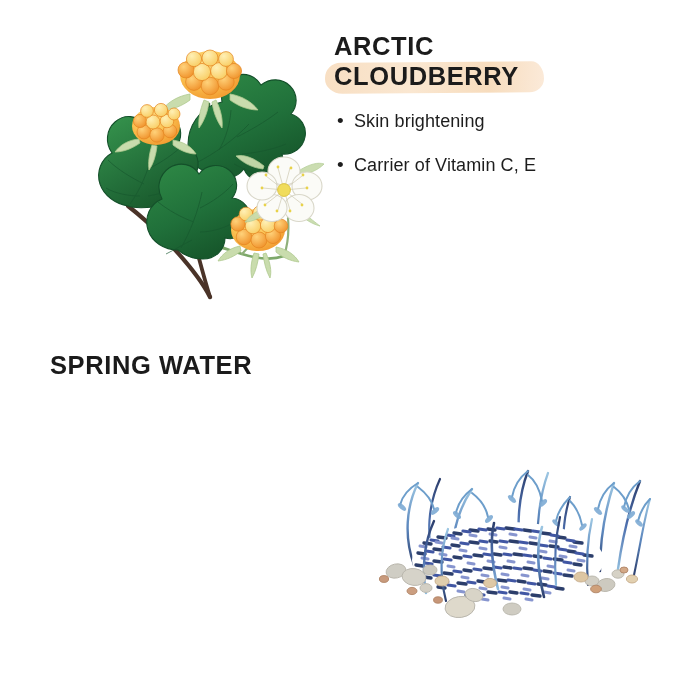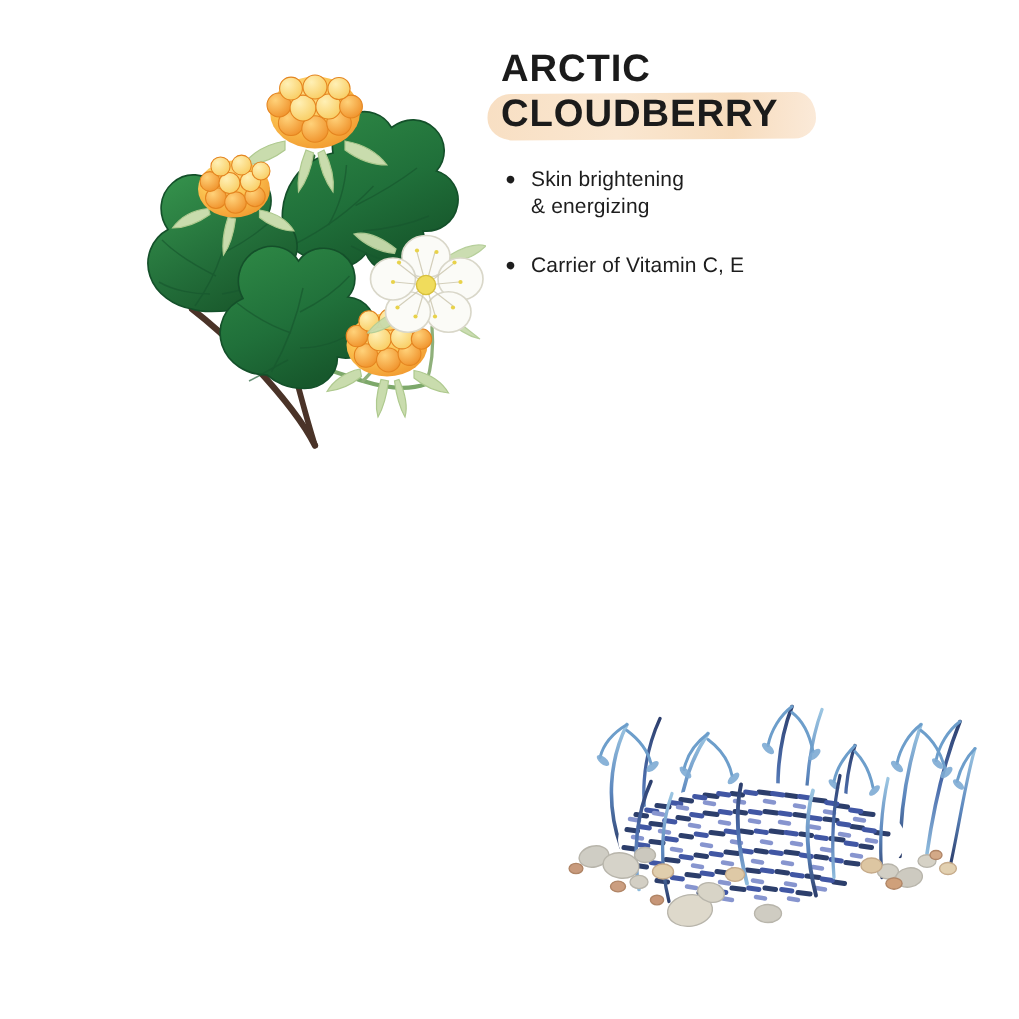--- a/index.html
+++ b/index.html
@@ -69,21 +69,21 @@
     height: 30px;
     border-radius: 15px 14px 16px 17px / 15px 17px 13px 16px;
     transform: rotate(-0.3deg);
     background: linear-gradient(95deg, #f8dfc3 0%, #fae7d1 45%, #f7dcbd 78%, #fbead9 100%);
   }
 
   
   .bullets {
     position: absolute;
     color: #1d1d1d;
-    font-size: 14px;
+    font-size: 18px;
     line-height: 1.3;
     letter-spacing: 0.1px;
   }
   .bullets .bullet {
     position: relative;
     padding-left: 17px;
     margin-bottom: 21px;
   }
   .bullets .bullet:last-child { margin-bottom: 0; }
   .bullets .bullet::before {
@@ -546,24 +546,24 @@
       <span class="hl-wrap">
         <span class="hl-swatch"></span>
         <span class="hl-text">CLOUDBERRY</span>
       </span>
     </span>
   </div>
 
   <div class="bullets" id="bullets-cloudberry">
     <div class="bullet">
       <span class="bl">Skin brightening</span>
-      <span class="bl">&amp; energizing</span>
     </div>
     <div class="bullet">
       <span class="bl">Carrier of Vitamin C, E</span>
     </div>
   </div>
 
   <div class="heading" id="h-springwater">
+    <span class="line">SPRING WATER</span>
   </div>
 
 
 </div>
 
 </body></html>

